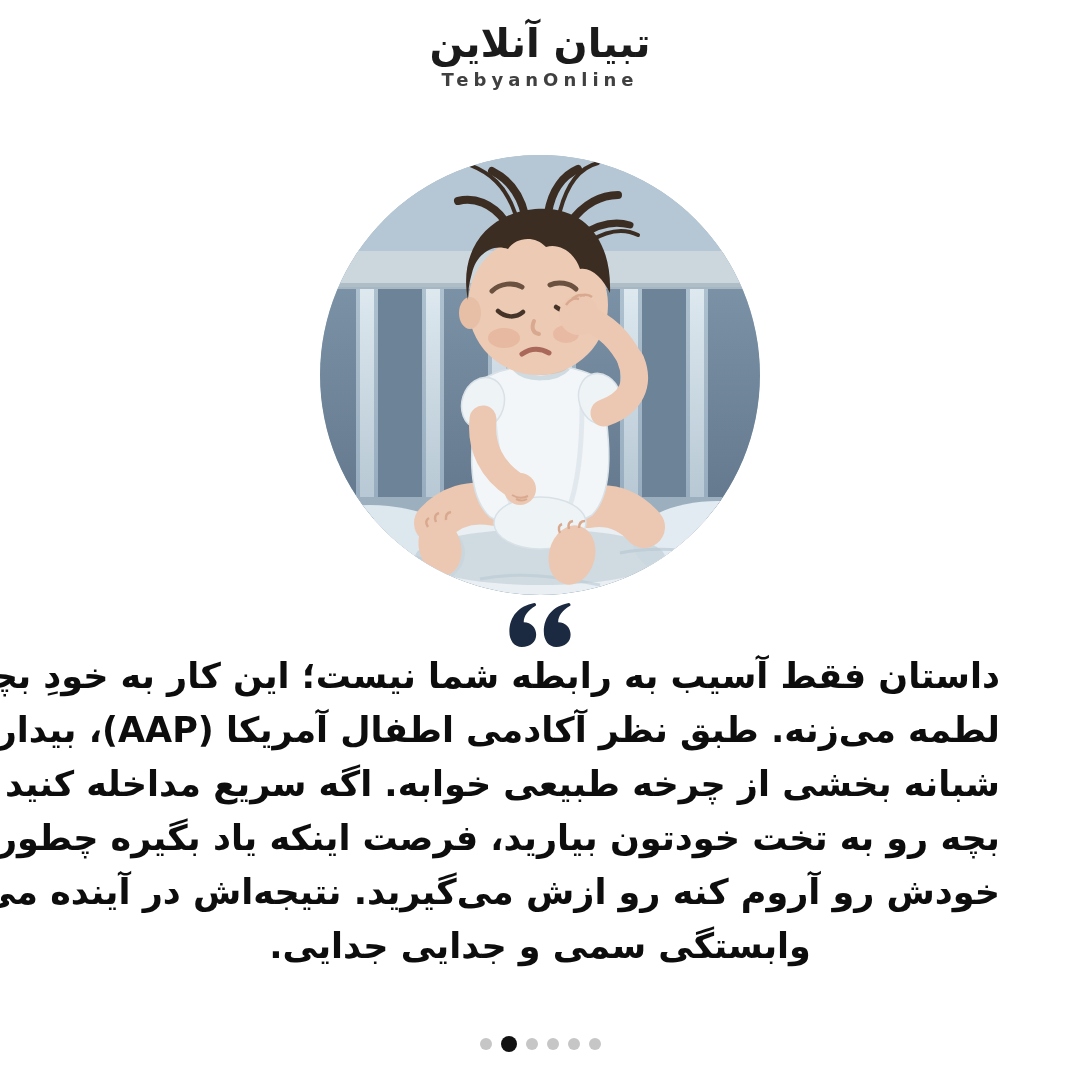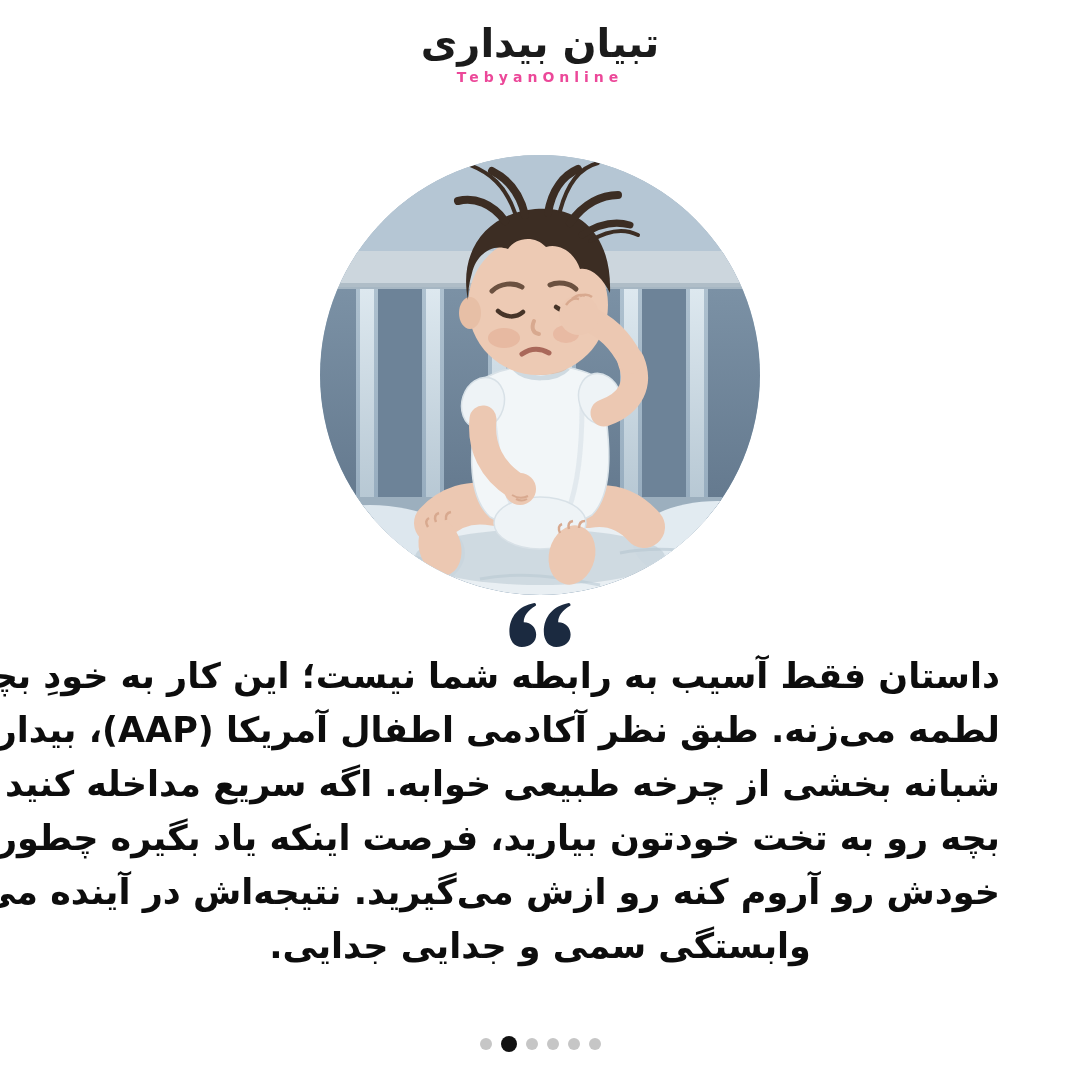--- a/index.html
+++ b/index.html
@@ -18,21 +18,21 @@
   }
   .page{position:relative;width:1080px;height:1080px;background:var(--background);}
 
   
   .brand{position:absolute;top:20px;left:0;right:0;text-align:center;color:#1c1c1c;}
   .brand-fa{
     font-size:40px;font-weight:800;line-height:1.15;direction:rtl;
     letter-spacing:0;color:#1b1b1b;
   }
   .brand-en{
-    font-size:14px;font-weight:600;letter-spacing:5px;margin-top:3px;color:#ec4899;
+    font-size:18px;font-weight:600;letter-spacing:5px;margin-top:3px;color:#404040;
   }
 
   
   .photo{
     position:absolute;top:155px;left:320px;width:440px;height:440px;
     border-radius:50%;overflow:hidden;background:#9db0c0;
   }
   .photo svg{display:block;width:100%;height:100%;}
 
   
@@ -54,21 +54,21 @@
   }
   .dot{width:12px;height:12px;border-radius:50%;background:var(--dot_inactive);cursor:pointer;}
   .dot.active{width:16px;height:16px;background:var(--dot_active);}
 </style>
 </head>
 <body>
 
 <div class="page">
 
   <div class="brand">
-    <div class="brand-fa">تبیان بیداری</div>
+    <div class="brand-fa">تبیان آنلاین</div>
     <div class="brand-en">TebyanOnline</div>
   </div>
 
   <div class="photo" role="img" aria-label="نوزاد خواب‌آلود با موهای ژولیده نشسته روی تخت کودک در حال مالیدن چشم">
     <svg viewBox="0 0 440 440" xmlns="http://www.w3.org/2000/svg">
       <defs>
         <linearGradient id="bgG" x1="0" y1="0" x2="0" y2="1">
           <stop offset="0" stop-color="#bccdd9"></stop>
             <stop offset="1" stop-color="#8da4b8"></stop>
         </linearGradient>

